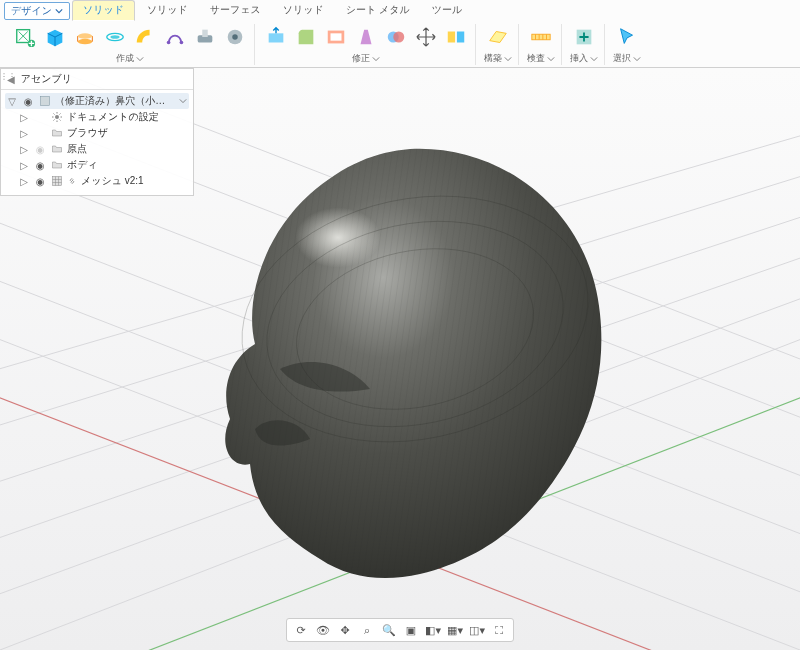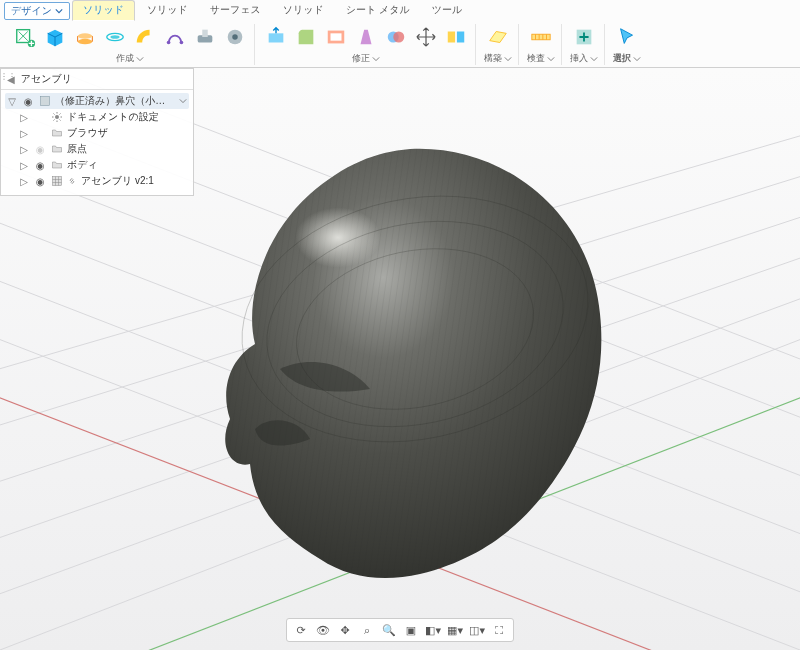--- a/index.html
+++ b/index.html
@@ -7,21 +7,21 @@
   .app { display: flex; flex-direction: column; width: 100%; height: 100%; }
 
   
   .ribbon { border-bottom: 1px solid #d0d0d0; background: #fcfcfc; padding: 2px 4px 0; }
   .tabs-row { display: flex; align-items: flex-end; height: 18px; gap: 2px; }
   .design-menu { display: flex; align-items: center; gap: 3px; border: 1px solid #6fa8dc; border-radius: 2px; padding: 1px 6px; background: #fff; color: #2b6cb0; cursor: pointer; }
   .tab { padding: 2px 10px 3px; color: #555; cursor: pointer; border-top-left-radius: 3px; border-top-right-radius: 3px; }
   .tab.active { background: #fef9c3; border: 1px solid #d0d0d0; border-bottom: 1px solid #fff; color: #1e88e5; position: relative; top: 1px; }
   .toolbar-row { display: flex; align-items: flex-start; padding: 4px 2px 2px; gap: 2px; }
   .tool-group { display: flex; flex-direction: column; align-items: center; padding: 0 6px; border-right: 1px solid #e4e4e4; }
-  .tool-group:last-child { border-right: none; font-weight: bold; }
+  .tool-group:last-child { border-right: none; }
   .tool-icons { display: flex; gap: 4px; }
   .tool-btn { width: 26px; height: 26px; display: flex; align-items: center; justify-content: center; border-radius: 3px; cursor: pointer; }
   .tool-btn svg { width: 22px; height: 22px; }
   .group-label { font-size: 9px; color: #666; margin-top: 2px; display: flex; gap: 2px; align-items: center; }
   .chev { width: 8px; height: 8px; }
 
   
   .workspace { flex: 1; position: relative; display: flex; }
   .browser-panel { position: absolute; left: 0; top: 0; width: 194px; background: rgba(255,255,255,0.92); border: 1px solid #d0d0d0; z-index: 5; }
   .panel-head { display: flex; align-items: center; gap: 4px; padding: 3px 6px; border-bottom: 1px solid #e0e0e0; font-size: 10px; color: #333; }
@@ -307,21 +307,21 @@
         <div class="tree-row indent1">
           <span class="expand">▷</span>
           <span class="eye">◉</span>
           <svg width="12" height="12" viewBox="0 0 24 24">
               <rect x="3" y="3" width="18" height="18" fill="#e0e0e0" stroke="#888"></rect>
               <path d="M3 9h18M3 15h18M9 3v18M15 3v18" stroke="#888"></path>
             </svg>
           <svg width="10" height="10" viewBox="0 0 24 24">
               <path d="M9 15l6-6M8 12a4 4 0 015-5l1 1M16 12a4 4 0 01-5 5l-1-1" stroke="#888" fill="none" stroke-width="2"></path>
             </svg>
-          <span class="label">アセンブリ v2:1</span>
+          <span class="label">メッシュ v2:1</span>
         </div>
       </div>
     </div>
 
     <div class="viewport">
 
       <svg class="grid-svg" viewBox="0 0 800 600" preserveAspectRatio="none">
         <g stroke="#d7d7da" stroke-width="1">
           <line x1="-100" y1="520" x2="900" y2="160"></line>
           <line x1="-100" y1="460" x2="900" y2="120"></line>

